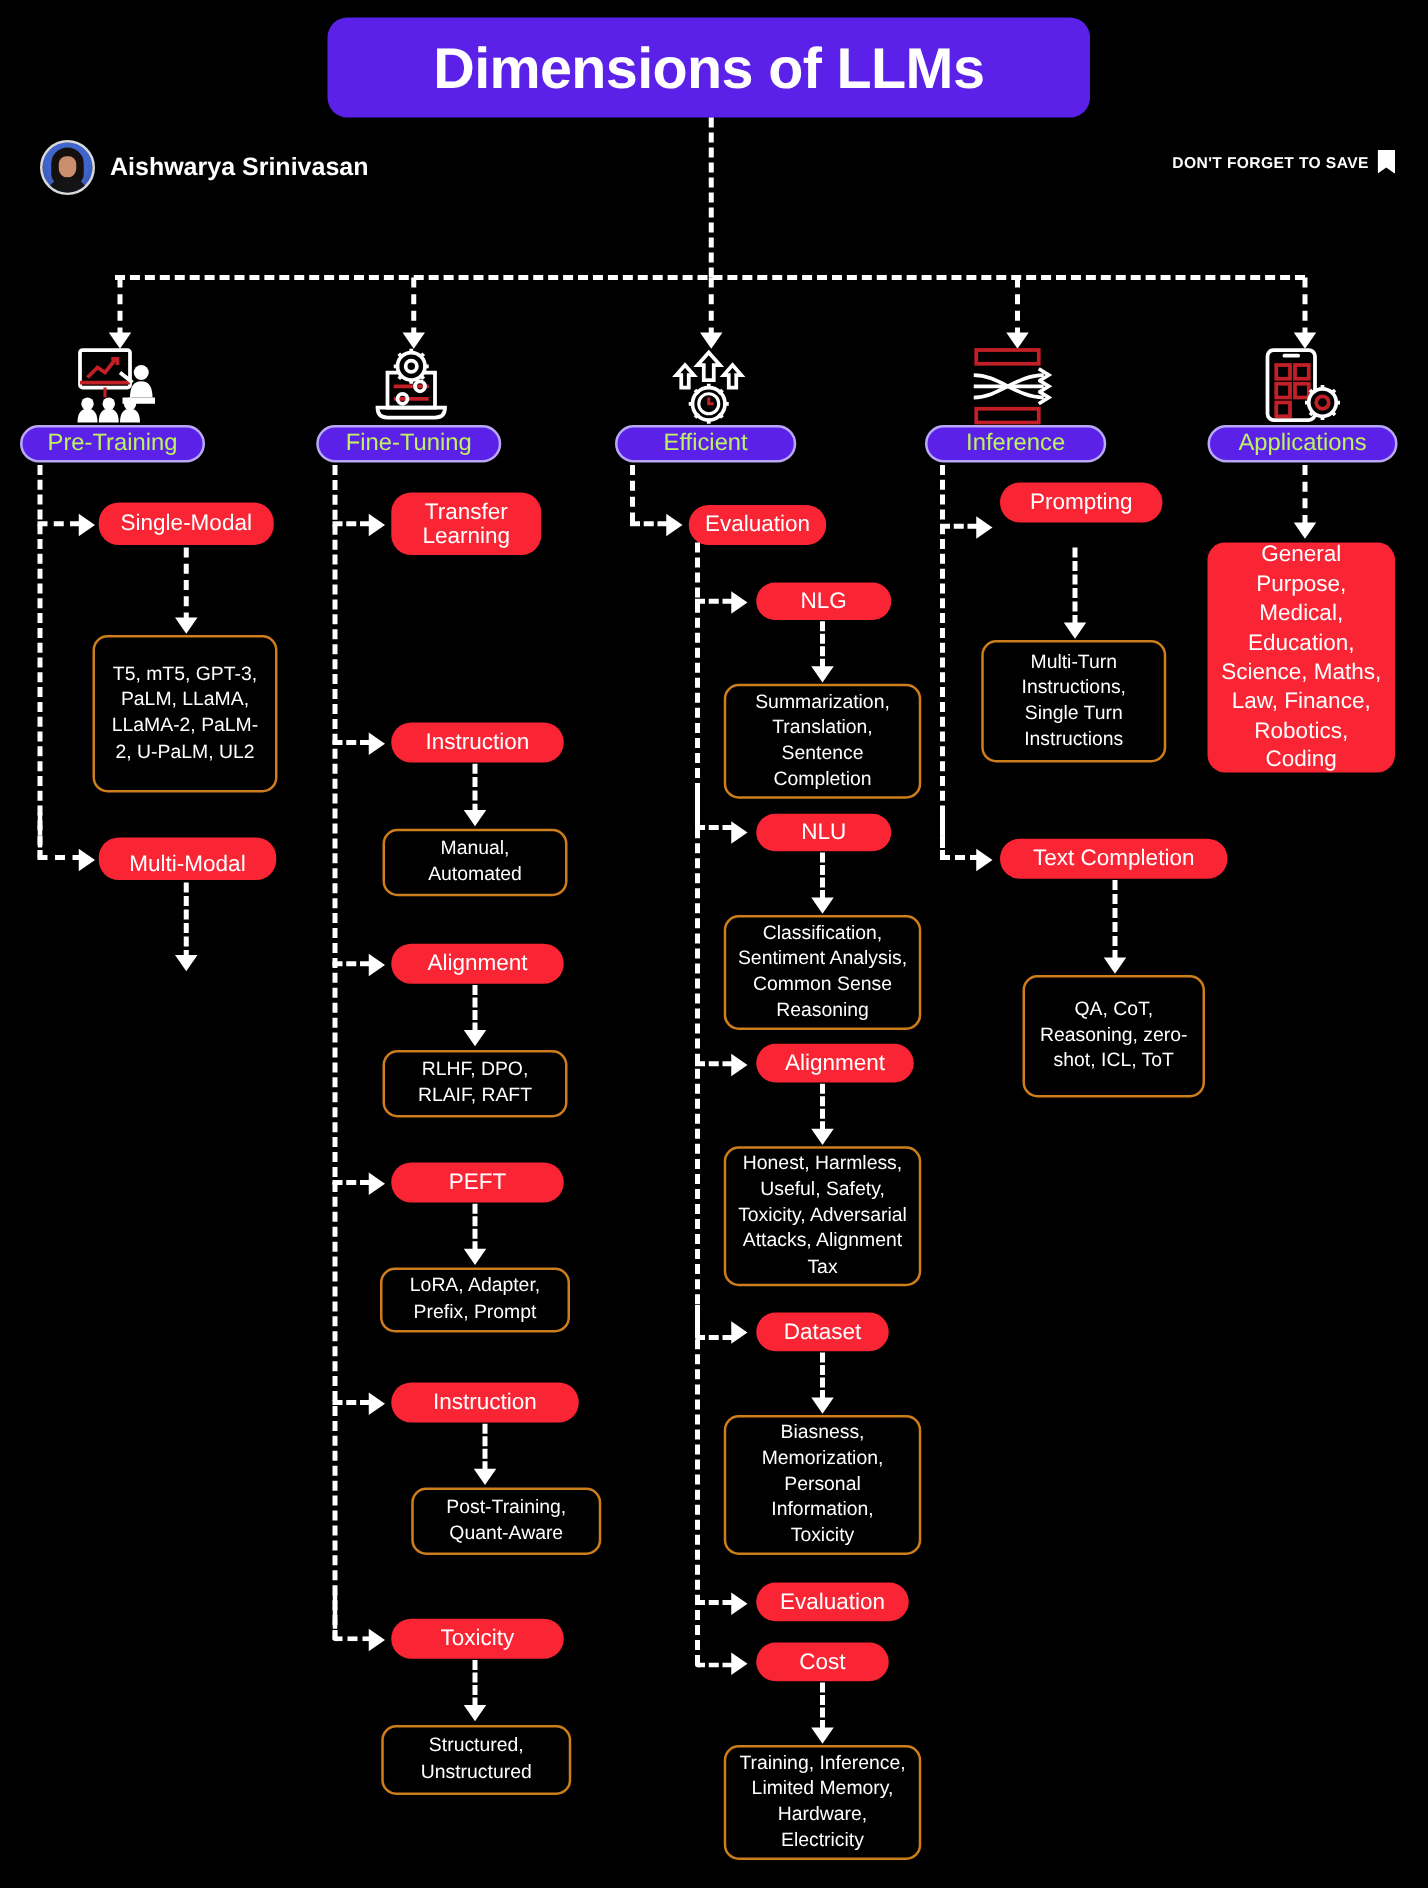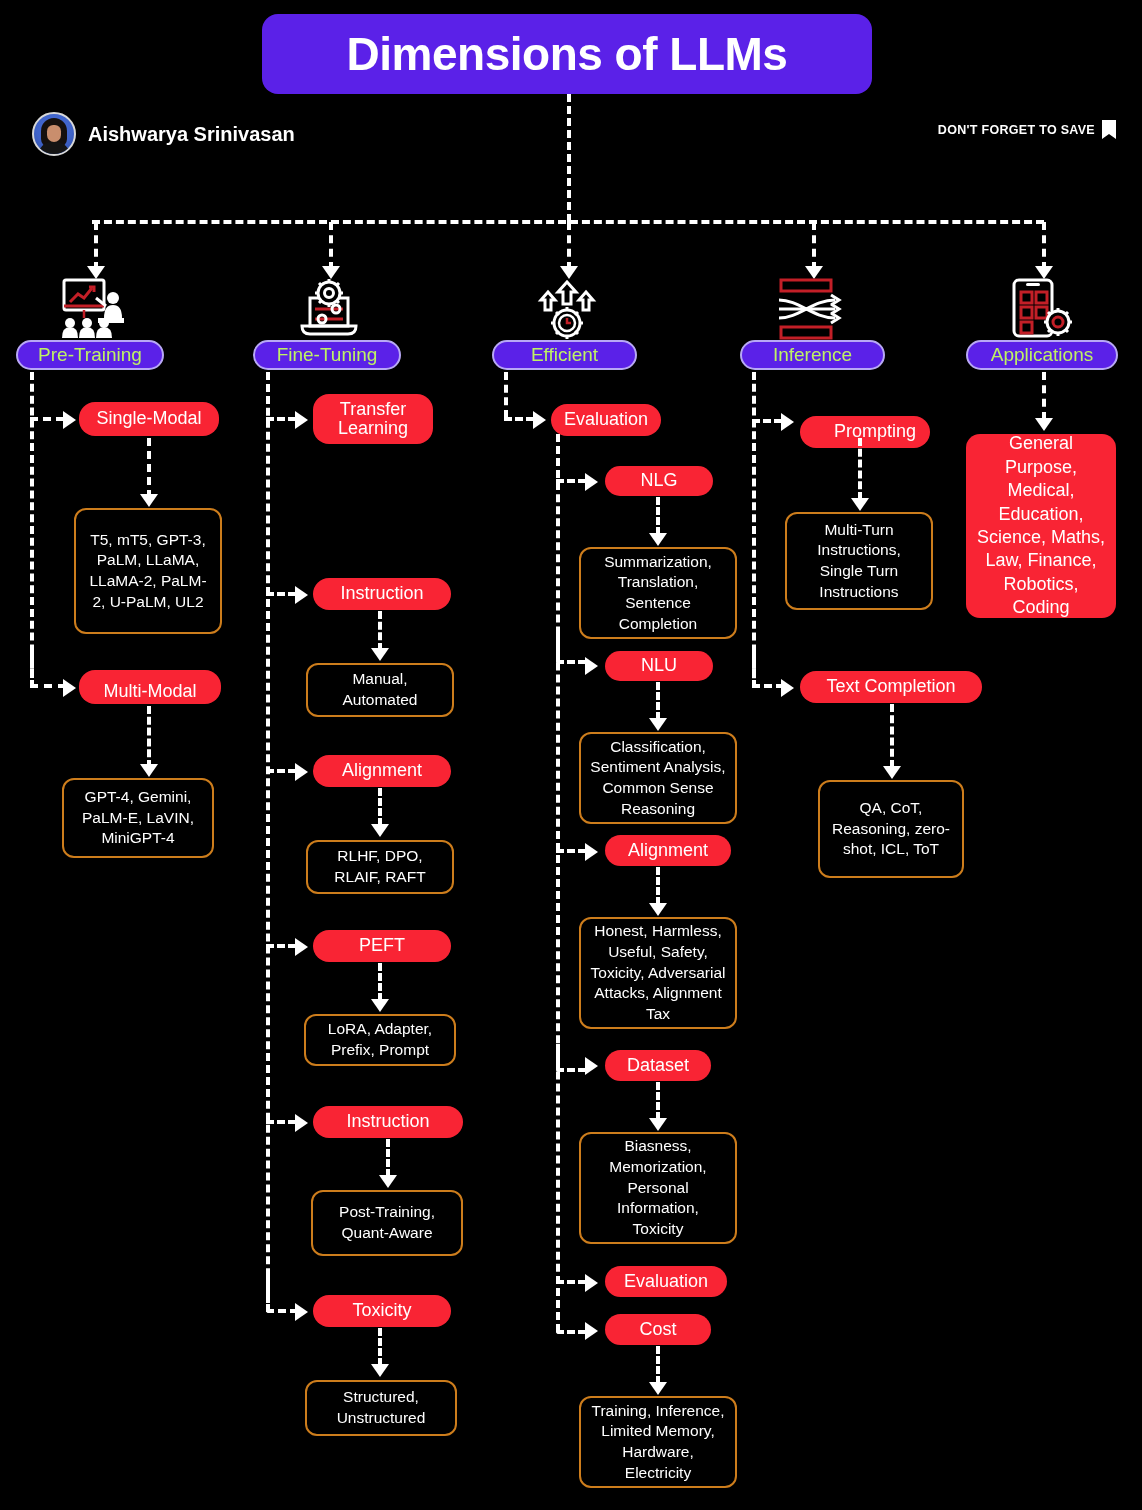--- a/index.html
+++ b/index.html
@@ -313,23 +313,20 @@
   <div class="arrow-down" style="left:140px; top:494px;"></div>
   <div class="leaf-box" style="left:74px; top:508px; width:148px; height:126px;">
     <span>T5, mT5, GPT-3, PaLM, LLaMA, LLaMA-2, PaLM-2, U-PaLM, UL2</span>
   </div>
 
   <div class="red-pill" style="left:79px; top:670px; width:142px; height:34px;align-items:flex-end;">
     <span>Multi-Modal</span>
   </div>
   <div class="vline" style="left:147px; top:706px; height:62px;"></div>
   <div class="arrow-down" style="left:140px; top:764px;"></div>
-  <div class="leaf-box" style="left:62px; top:778px; width:152px; height:80px;">
-    <span>GPT-4, Gemini, PaLM-E, LaVIN, MiniGPT-4</span>
-  </div>
 
   <div class="vline" style="left:266px; top:372px; height:940px;"></div>
   <div class="hstub" style="left:266px; top:417px; width:30px;"></div>
   <div class="arrow-right" style="left:295px; top:411px;"></div>
   <div class="red-pill" style="left:313px; top:394px; width:120px; height:50px;">
     <span>Transfer Learning</span>
   </div>
 
   <div class="hstub" style="left:266px; top:592px; width:30px;"></div>
   <div class="arrow-right" style="left:295px; top:586px;"></div>
@@ -364,21 +361,21 @@
     <span>LoRA, Adapter, Prefix, Prompt</span>
   </div>
 
   <div class="hstub" style="left:266px; top:1120px; width:30px;"></div>
   <div class="arrow-right" style="left:295px; top:1114px;"></div>
   <div class="red-pill" style="left:313px; top:1106px; width:150px; height:32px;">
     <span>Instruction</span>
   </div>
   <div class="vline" style="left:386px; top:1139px; height:38px;"></div>
   <div class="arrow-down" style="left:379px; top:1175px;"></div>
-  <div class="leaf-box" style="left:311px; top:1190px; width:152px; height:66px;">
+  <div class="leaf-box" style="left:329px; top:1190px; width:152px; height:54px;">
     <span>Post-Training, Quant-Aware</span>
   </div>
 
   <div class="corner" style="left:266px; top:1275px; width:32px; height:38px;"></div>
   <div class="arrow-right" style="left:295px; top:1303px;"></div>
   <div class="red-pill" style="left:313px; top:1295px; width:138px; height:32px;">
     <span>Toxicity</span>
   </div>
   <div class="vline" style="left:378px; top:1328px; height:38px;"></div>
   <div class="arrow-down" style="left:371px; top:1364px;"></div>
@@ -452,21 +449,21 @@
   </div>
   <div class="vline" style="left:656px; top:1346px; height:38px;"></div>
   <div class="arrow-down" style="left:649px; top:1382px;"></div>
   <div class="leaf-box" style="left:579px; top:1396px; width:158px; height:92px;">
     <span>Training, Inference, Limited Memory, Hardware, Electricity</span>
   </div>
 
   <div class="vline" style="left:752px; top:372px; height:316px;"></div>
   <div class="hstub" style="left:752px; top:419px; width:30px;"></div>
   <div class="arrow-right" style="left:781px; top:413px;"></div>
-  <div class="red-pill" style="left:800px; top:416px; width:130px; height:32px;justify-content:flex-end;">
+  <div class="red-pill" style="left:800px; top:386px; width:130px; height:32px;">
     <span>Prompting</span>
   </div>
   <div class="vline" style="left:858px; top:438px; height:62px;"></div>
   <div class="arrow-down" style="left:851px; top:498px;"></div>
   <div class="leaf-box" style="left:785px; top:512px; width:148px; height:98px;">
     <span>Multi-Turn Instructions, Single Turn Instructions</span>
   </div>
 
   <div class="corner" style="left:752px; top:651px; width:32px; height:37px;"></div>
   <div class="arrow-right" style="left:781px; top:679px;"></div>

